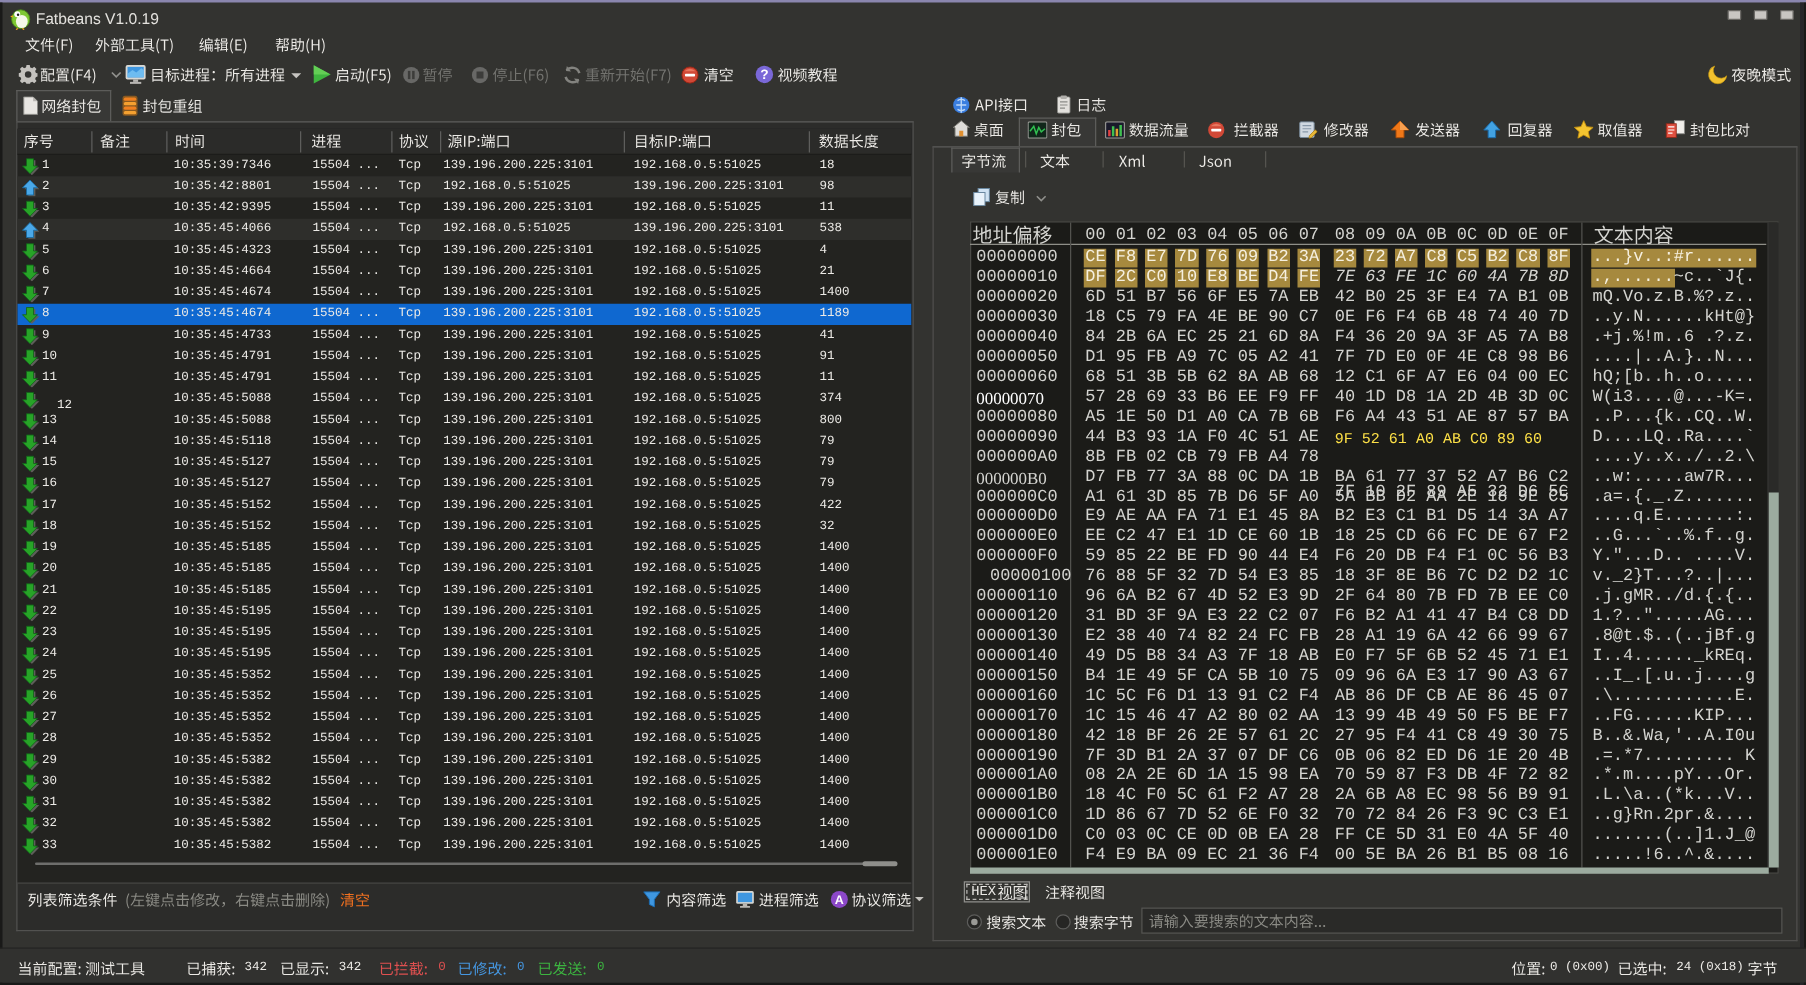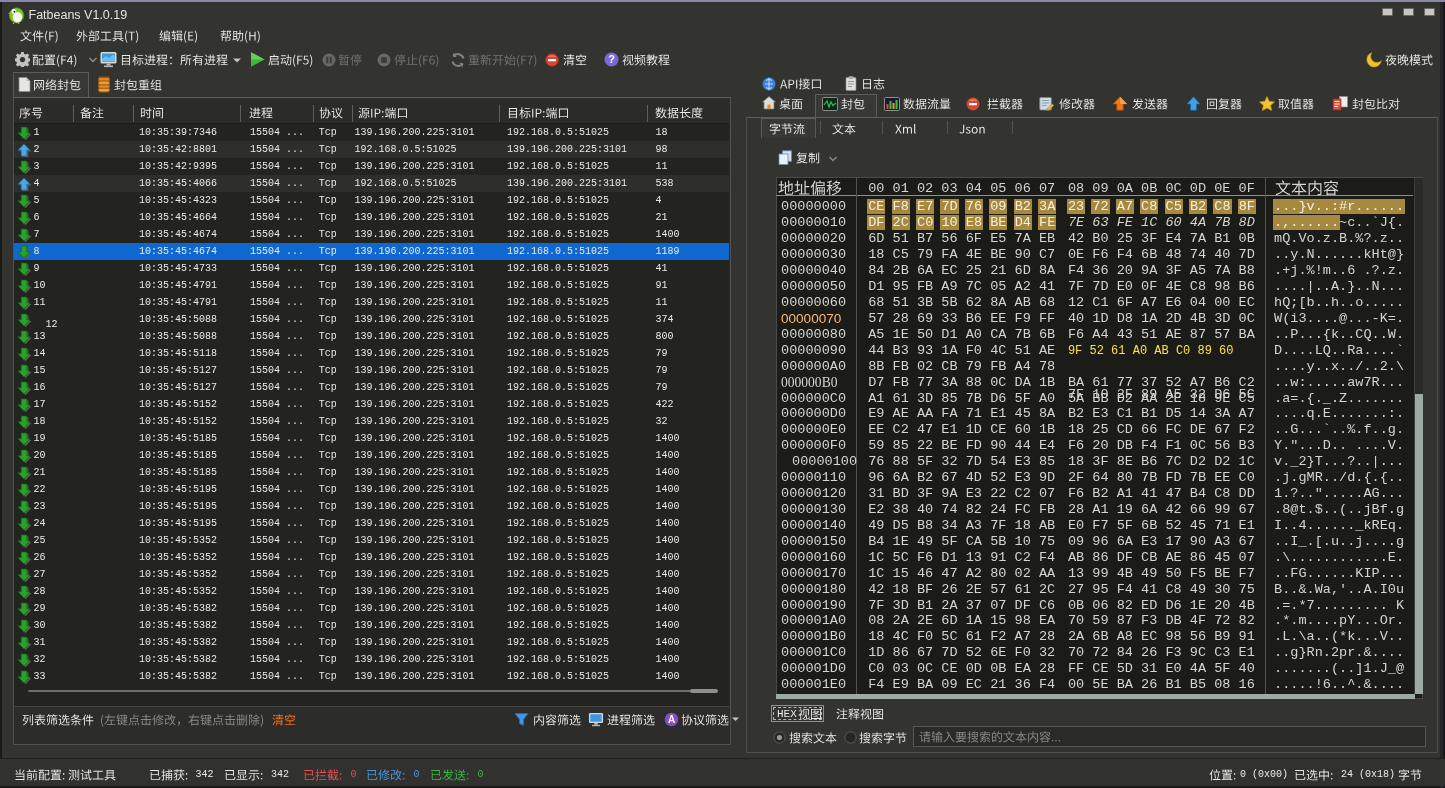--- a/index.html
+++ b/index.html
@@ -1101,21 +1101,21 @@
 <div style="position:absolute;left:1067.9px;top:260.1px;height:22px;line-height:22px;font-family:'Liberation Mono',monospace;font-size:13.55px;color:#d4d4d0;white-space:pre;">F4 36 20 9A 3F A5 7A B8</div>
 <div style="position:absolute;left:1274px;top:260.1px;height:22px;line-height:22px;font-family:'Liberation Mono',monospace;font-size:13.55px;color:#d4d4d0;white-space:pre;">.+j.%!m..6 .?.z.</div>
 <div style="position:absolute;left:781px;top:276.0px;height:22px;line-height:22px;font-family:'Liberation Mono',monospace;font-size:13.55px;color:#d4d4d0;white-space:pre;">00000050</div>
 <div style="position:absolute;left:868.2px;top:276.0px;height:22px;line-height:22px;font-family:'Liberation Mono',monospace;font-size:13.55px;color:#d4d4d0;white-space:pre;">D1 95 FB A9 7C 05 A2 41</div>
 <div style="position:absolute;left:1067.9px;top:276.0px;height:22px;line-height:22px;font-family:'Liberation Mono',monospace;font-size:13.55px;color:#d4d4d0;white-space:pre;">7F 7D E0 0F 4E C8 98 B6</div>
 <div style="position:absolute;left:1274px;top:276.0px;height:22px;line-height:22px;font-family:'Liberation Mono',monospace;font-size:13.55px;color:#d4d4d0;white-space:pre;">....|..A.}..N...</div>
 <div style="position:absolute;left:781px;top:291.9px;height:22px;line-height:22px;font-family:'Liberation Mono',monospace;font-size:13.55px;color:#d4d4d0;white-space:pre;">00000060</div>
 <div style="position:absolute;left:868.2px;top:291.9px;height:22px;line-height:22px;font-family:'Liberation Mono',monospace;font-size:13.55px;color:#d4d4d0;white-space:pre;">68 51 3B 5B 62 8A AB 68</div>
 <div style="position:absolute;left:1067.9px;top:291.9px;height:22px;line-height:22px;font-family:'Liberation Mono',monospace;font-size:13.55px;color:#d4d4d0;white-space:pre;">12 C1 6F A7 E6 04 00 EC</div>
 <div style="position:absolute;left:1274px;top:291.9px;height:22px;line-height:22px;font-family:'Liberation Mono',monospace;font-size:13.55px;color:#d4d4d0;white-space:pre;">hQ;[b..h..o.....</div>
-<div style="position:absolute;left:781px;top:307.9px;height:22px;line-height:22px;font-family:Liberation Sans, sans-serif;font-size:13.55px;color:#fdba74;white-space:pre;">00000070</div>
+<div style="position:absolute;left:781px;top:307.9px;height:22px;line-height:22px;font-family:Liberation Serif, serif;font-size:13.55px;color:#ffffff;white-space:pre;">00000070</div>
 <div style="position:absolute;left:868.2px;top:307.9px;height:22px;line-height:22px;font-family:'Liberation Mono',monospace;font-size:13.55px;color:#d4d4d0;white-space:pre;">57 28 69 33 B6 EE F9 FF</div>
 <div style="position:absolute;left:1067.9px;top:307.9px;height:22px;line-height:22px;font-family:'Liberation Mono',monospace;font-size:13.55px;color:#d4d4d0;white-space:pre;">40 1D D8 1A 2D 4B 3D 0C</div>
 <div style="position:absolute;left:1274px;top:307.9px;height:22px;line-height:22px;font-family:'Liberation Mono',monospace;font-size:13.55px;color:#d4d4d0;white-space:pre;">W(i3....@...-K=.</div>
 <div style="position:absolute;left:781px;top:323.8px;height:22px;line-height:22px;font-family:'Liberation Mono',monospace;font-size:13.55px;color:#d4d4d0;white-space:pre;">00000080</div>
 <div style="position:absolute;left:868.2px;top:323.8px;height:22px;line-height:22px;font-family:'Liberation Mono',monospace;font-size:13.55px;color:#d4d4d0;white-space:pre;">A5 1E 50 D1 A0 CA 7B 6B</div>
 <div style="position:absolute;left:1067.9px;top:323.8px;height:22px;line-height:22px;font-family:'Liberation Mono',monospace;font-size:13.55px;color:#d4d4d0;white-space:pre;">F6 A4 43 51 AE 87 57 BA</div>
 <div style="position:absolute;left:1274px;top:323.8px;height:22px;line-height:22px;font-family:'Liberation Mono',monospace;font-size:13.55px;color:#d4d4d0;white-space:pre;">..P...{k..CQ..W.</div>
 <div style="position:absolute;left:781px;top:339.7px;height:22px;line-height:22px;font-family:'Liberation Mono',monospace;font-size:13.55px;color:#d4d4d0;white-space:pre;">00000090</div>
 <div style="position:absolute;left:868.2px;top:339.7px;height:22px;line-height:22px;font-family:'Liberation Mono',monospace;font-size:13.55px;color:#d4d4d0;white-space:pre;">44 B3 93 1A F0 4C 51 AE</div>
 <div style="position:absolute;left:1067.9px;top:339.7px;height:22px;line-height:22px;font-family:'Liberation Mono',monospace;font-size:12px;color:#fde047;white-space:pre;">9F 52 61 A0 AB C0 89 60</div>

